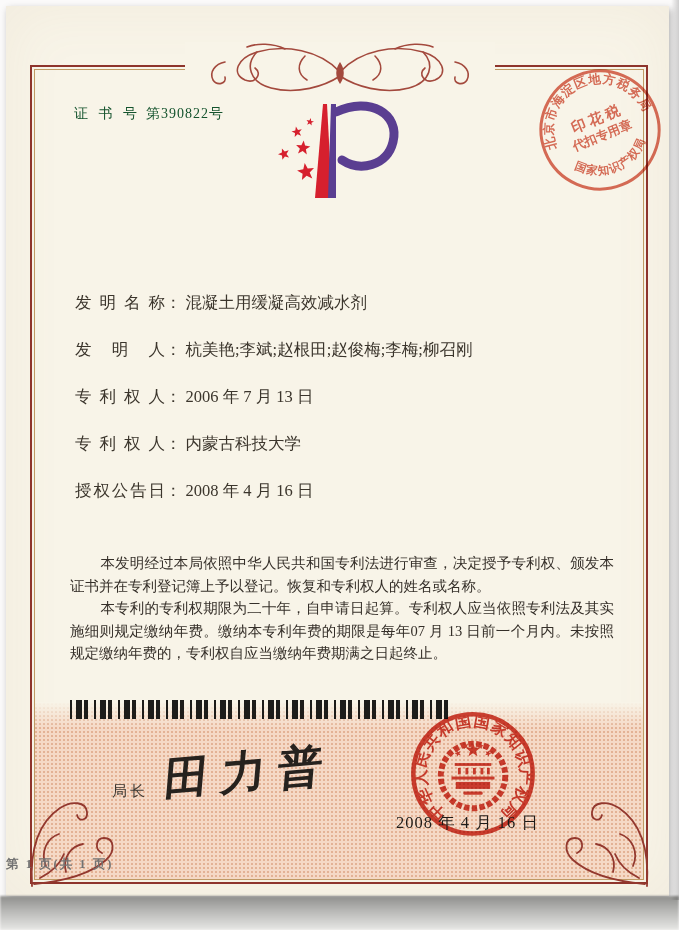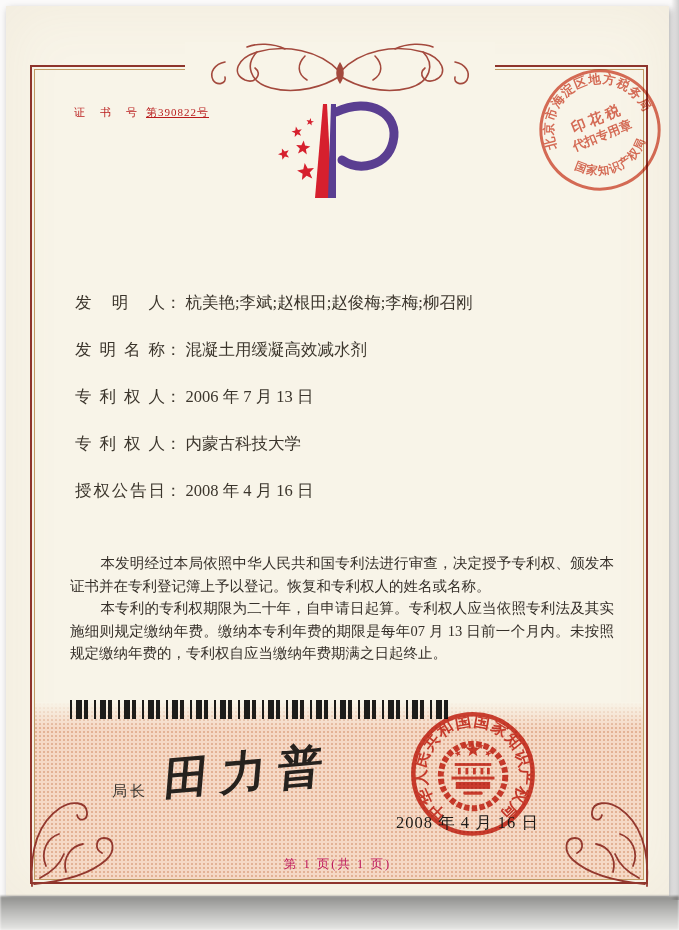--- a/index.html
+++ b/index.html
@@ -45,23 +45,22 @@
     background:
       radial-gradient(circle at 1px 1px, rgba(214,146,110,.55) 0.9px, transparent 1px),
       var(--pink);
     background-size:4px 4px;
   }
   .pink-zone::before{
     content:"";position:absolute;left:0;right:0;top:-1px;height:26px;
     background:linear-gradient(180deg,var(--paper),rgba(248,244,232,0));
   }
   .cert-no{
-    position:absolute;left:68px;top:99px;font-size:11px;color:#b91c1c;
+    position:absolute;left:68px;top:99px;font-size:14px;color:#14532d;
     letter-spacing:1px;
-    text-decoration:underline;
   }
   .cert-no .lbl{display:inline-block;width:64px;text-align:justify;text-align-last:justify;margin-right:8px;}
   .logo{position:absolute;left:264px;top:92px;}
   .title{
     position:absolute;left:0;right:0;top:203px;text-align:center;
     font-size:39px;font-weight:600;color:#33302b;
     letter-spacing:21px;padding-left:21px;
   }
   .fields{position:absolute;left:69px;top:286px;right:50px;}
   .f-row{height:47px;font-size:16.5px;color:#3b352c;white-space:nowrap;}
@@ -86,22 +85,22 @@
     letter-spacing:12px;white-space:nowrap;
     transform:rotate(-5deg) skewX(-10deg);
   }
   .main-seal{position:absolute;left:381px;top:684px;mix-blend-mode:multiply;opacity:.93;}
   .seal-date{
     position:absolute;left:390px;top:806px;font-size:16.5px;color:#1e1b18;
     letter-spacing:1px;z-index:5;white-space:nowrap;
   }
   .tax-stamp{position:absolute;left:524px;top:54px;mix-blend-mode:multiply;opacity:.85;transform:rotate(-22deg);}
   .footer-page{
-    position:absolute;left:0;right:0;top:850px;text-align:center;
-    font-size:12.5px;color:#be185d;letter-spacing:2px;
+    position:absolute;left:0;right:0;top:850px;
+    font-size:12.5px;color:#737373;letter-spacing:2px;font-weight:bold;
   }
   .flourish-top{position:absolute;left:179px;top:36px;}
   .corner-fl{position:absolute;}
   .corner-fl.bl{left:20px;top:788px;}
   .corner-fl.br{right:16px;top:788px;}
   svg text{font-family:"Liberation Serif","DejaVu Serif",serif;}
 </style>
 </head>
 <body>
 
@@ -153,22 +152,22 @@
       <polygon points="11.9,50.4 14.7,53.6 18.7,52.3 16.5,55.9 19.0,59.4 14.9,58.4 12.4,61.8 12.0,57.6 8.0,56.2 11.9,54.6"></polygon>
       <polygon points="25.9,28.6 28.0,31.9 31.8,31.3 29.3,34.3 31.1,37.7 27.5,36.3 24.7,39.0 25.0,35.1 21.5,33.4 25.3,32.4"></polygon>
       <polygon points="40.8,20.1 41.2,22.9 44.0,23.5 41.5,24.8 41.7,27.6 39.7,25.6 37.1,26.7 38.3,24.2 36.5,22.0 39.3,22.5"></polygon>
       <polygon points="33.7,42.5 35.1,47.6 40.3,48.4 35.9,51.3 36.8,56.5 32.7,53.1 28.0,55.6 29.9,50.7 26.1,47.0 31.4,47.3"></polygon>
       <polygon points="34.7,65.1 37.7,70.6 44.0,70.0 39.7,74.6 42.3,80.4 36.6,77.7 31.9,82.0 32.6,75.7 27.1,72.5 33.3,71.3"></polygon>
     </g>
   </svg>
 
 
   <div class="fields">
+    <div class="f-row"><span class="f-label">发明名称</span><span class="f-colon">：</span><span>混凝土用缓凝高效减水剂</span></div>
     <div class="f-row"><span class="f-label">发明人</span><span class="f-colon">：</span><span>杭美艳;李斌;赵根田;赵俊梅;李梅;柳召刚</span></div>
-    <div class="f-row"><span class="f-label">发明名称</span><span class="f-colon">：</span><span>混凝土用缓凝高效减水剂</span></div>
     <div class="f-row"><span class="f-label">专利权人</span><span class="f-colon">：</span><span>2006 年 7 月 13 日</span></div>
     <div class="f-row"><span class="f-label">专利权人</span><span class="f-colon">：</span><span>内蒙古科技大学</span></div>
     <div class="f-row"><span class="f-label">授权公告日</span><span class="f-colon">：</span><span>2008 年 4 月 16 日</span></div>
   </div>
 
   <div class="body-text">
     <p>本发明经过本局依照中华人民共和国专利法进行审查，决定授予专利权、颁发本证书并在专利登记簿上予以登记。恢复和专利权人的姓名或名称。</p>
     <p>本专利的专利权期限为二十年，自申请日起算。专利权人应当依照专利法及其实施细则规定缴纳年费。缴纳本专利年费的期限是每年07 月 13 日前一个月内。未按照规定缴纳年费的，专利权自应当缴纳年费期满之日起终止。</p>
   </div>
 

